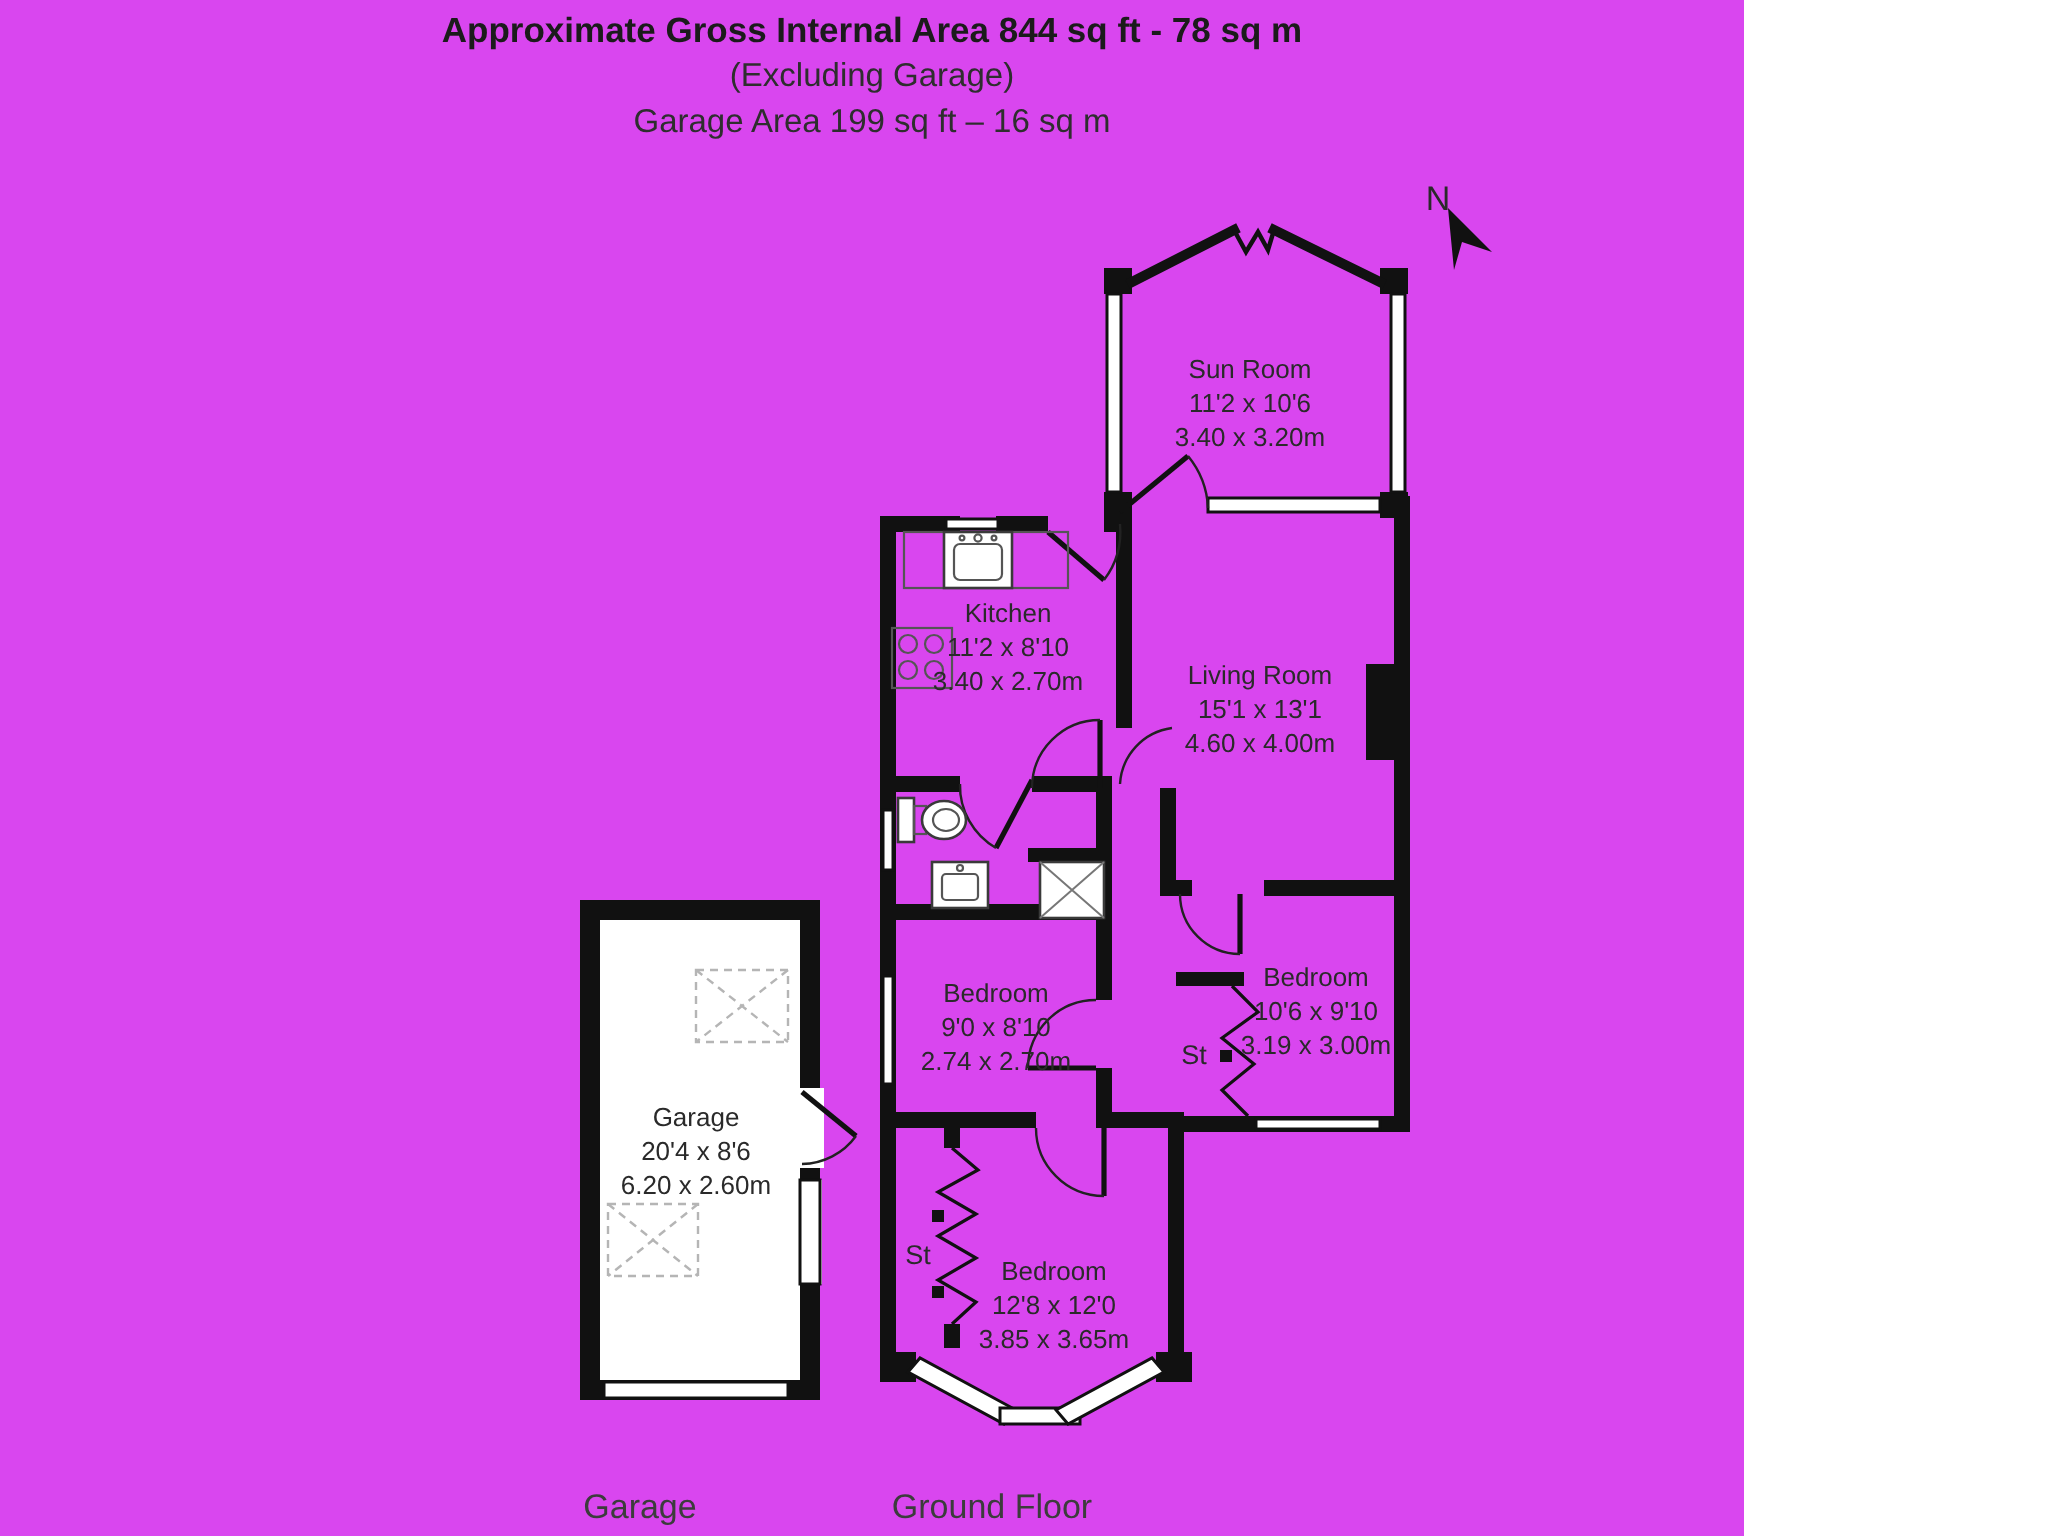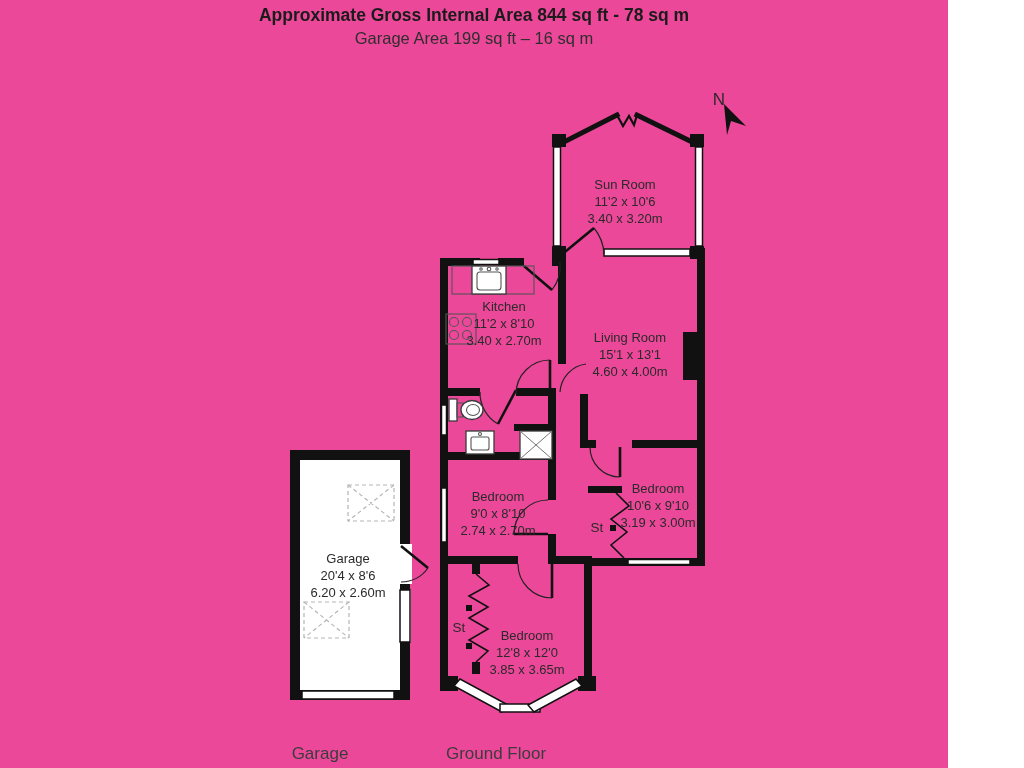--- a/index.html
+++ b/index.html
@@ -1,16 +1,16 @@
 <!DOCTYPE html>
 <html><head>
 <meta charset="utf-8">
 <style>
   html,body{margin:0;padding:0;background:#fff;}
-  .page{position:relative;width:948px;height:768px;background:#ec4899;overflow:hidden;
+  .page{position:relative;width:872px;height:768px;background:#d946ef;overflow:hidden;
         font-family:"Liberation Sans","DejaVu Sans",sans-serif;}
   .hdr{position:absolute;top:0;left:0;width:100%;text-align:center;color:#1b1b1b;}
   .hdr .t1{margin-top:4px;font-size:17.5px;font-weight:700;line-height:23px;}
   .hdr .t2,.hdr .t3{font-size:16.5px;font-weight:400;line-height:23px;color:#2e2e2e;}
   svg{position:absolute;left:0;top:0;}
   svg text{font-family:"Liberation Sans","DejaVu Sans",sans-serif;fill:#2a2a2a;}
   .roomname,.roomdim{font-size:13px;}
   .stlabel{font-size:13.5px;}
   .northlabel{font-size:17px;}
   .footlabel{font-size:17px;fill:#3c3c3c;}
@@ -25,20 +25,21 @@
   .gable{stroke:#111111;stroke-width:5;stroke-linecap:square;fill:none;}
   .notch{stroke:#111111;stroke-width:2.2;fill:none;}
 </style>
 </head>
 <body>
 
 <div class="page">
 
   <div class="hdr">
     <div class="t1">Approximate Gross Internal Area 844 sq ft - 78 sq m</div>
+    <div class="t2">(Excluding Garage)</div>
     <div class="t3">Garage Area 199 sq ft – 16 sq m</div>
   </div>
 
   <svg width="1024" height="768" viewBox="0 0 1024 768">
 
     <g>
       <text class="northlabel" x="719" y="105" text-anchor="middle">N</text>
       <path d="M724,104 L746,126 L731,121 L727,135 Z" fill="#111"></path>
     </g>
 

